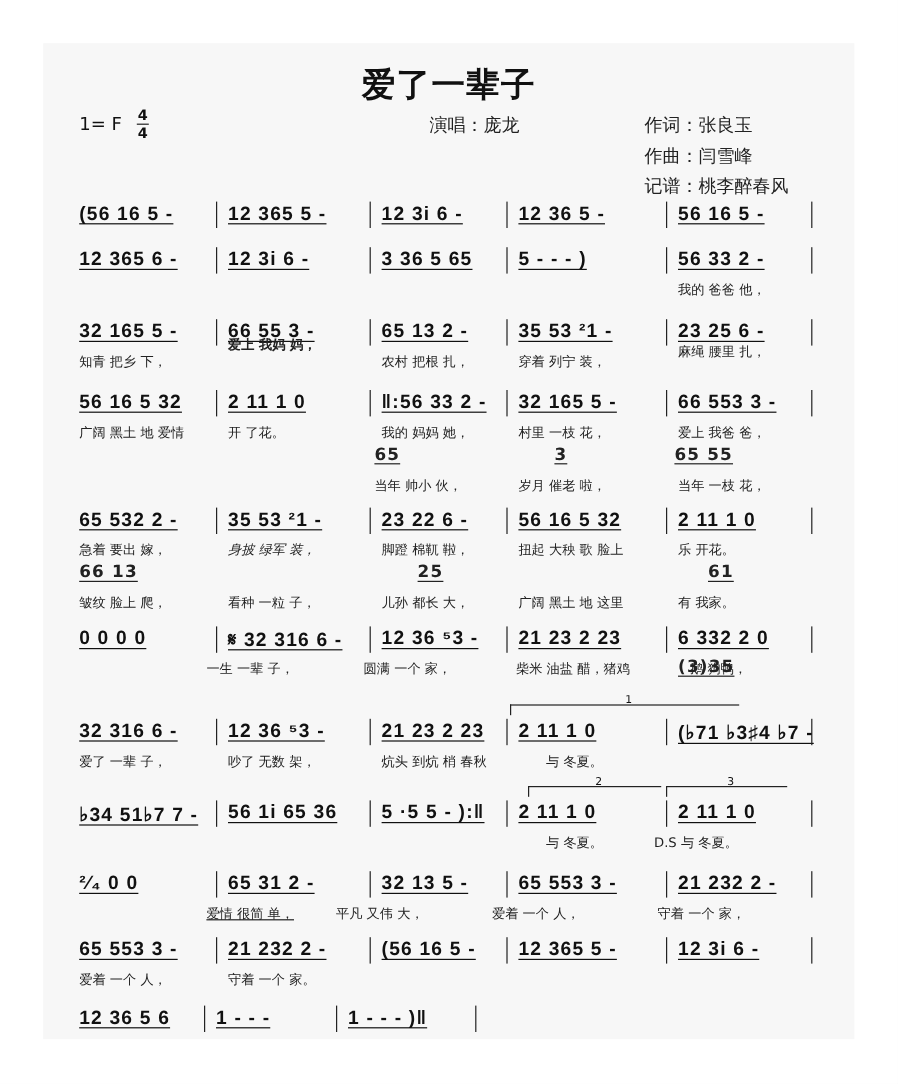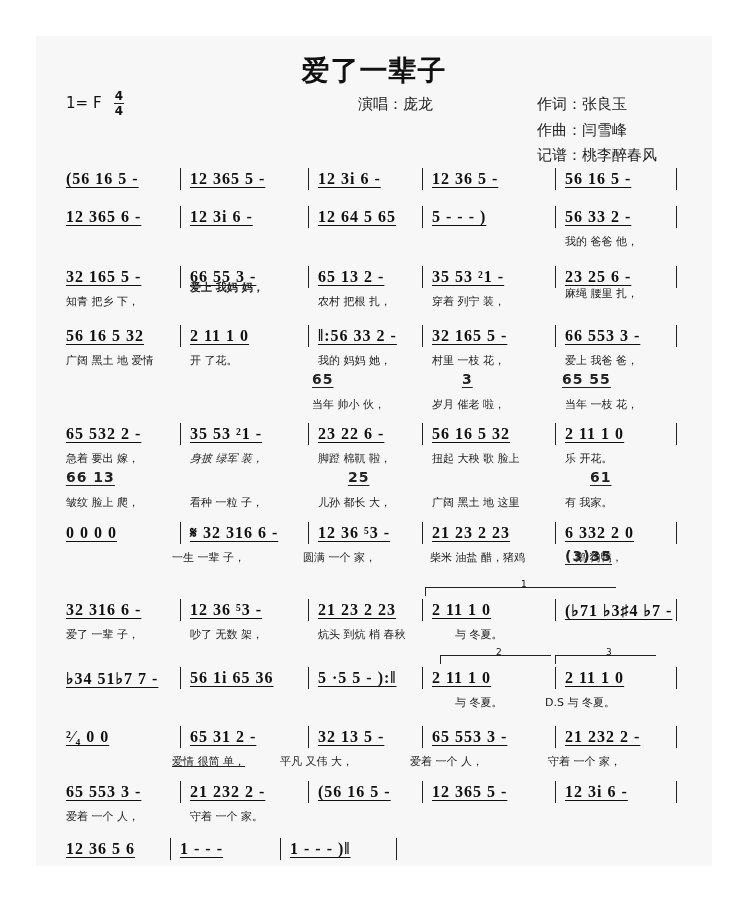--- a/index.html
+++ b/index.html
@@ -4,21 +4,21 @@
 <style>
   html,body{margin:0;padding:0;background:#ffffff;}
   body{width:748px;height:903px;position:relative;overflow:hidden;font-family:"DejaVu Sans",sans-serif;color:#111;}
   .sheet{position:absolute;left:36px;top:36px;width:676px;height:830px;background:#f7f7f7;}
   .title{position:absolute;left:0;top:52px;width:748px;text-align:center;font-family:"DejaVu Serif",serif;font-weight:bold;font-size:28px;letter-spacing:1px;}
   .meta{position:absolute;font-family:"DejaVu Sans",sans-serif;font-size:15px;color:#222;}
   .key{position:absolute;left:66px;top:94px;font-size:15px;}
   .timesig{position:absolute;left:114px;top:90px;font-size:12px;font-weight:bold;line-height:12px;text-align:center;width:10px;}
   .timesig .bar{display:block;border-top:1px solid #222;margin:1px 0;}
   .row{position:absolute;left:66px;width:620px;height:20px;white-space:nowrap;}
-  .notes{font-family:Liberation Serif, serif;font-weight:bold;font-size:16px;letter-spacing:1px;}
+  .notes{font-family:Liberation Sans, sans-serif;font-weight:bold;font-size:16px;letter-spacing:1px;}
   .m{position:absolute;top:0;}
   .bl{position:absolute;top:-2px;width:1px;height:22px;background:#222;}
   .lyr{position:absolute;font-family:"DejaVu Sans",sans-serif;font-size:11px;color:#222;white-space:nowrap;}
   .u{text-decoration:underline;text-underline-offset:3px;}
   .volta{position:absolute;height:8px;border-top:1px solid #222;border-left:1px solid #222;}
   .volta span{position:absolute;top:-9px;font-size:9px;left:50%;}
 </style>
 </head>
 <body>
 
@@ -46,21 +46,21 @@
       <span class="m u" style="left: 366px;">12 36 5 -</span>
       <span class="bl" style="left: 356px;"></span>
       <span class="m u" style="left: 499px;">56 16 5 -</span>
       <span class="bl" style="left: 489px;"></span>
       <span class="bl" style="left: 610px;"></span>
     </div>
     <div class="row notes" style="top: 208px;">
       <span class="m u" style="left: 0px;">12 365 6 -</span>
       <span class="m u" style="left: 124px;">12 3i 6 -</span>
       <span class="bl" style="left: 114px;"></span>
-      <span class="m u" style="left: 252px;">12 64 5 65</span>
+      <span class="m u" style="left: 252px;">3 36 5 65</span>
       <span class="bl" style="left: 242px;"></span>
       <span class="m u" style="left: 366px;">5 - - - )</span>
       <span class="bl" style="left: 356px;"></span>
       <span class="m u" style="left: 499px;">56 33 2 -</span>
       <span class="bl" style="left: 489px;"></span>
       <span class="bl" style="left: 610px;"></span>
     </div>
     <div class="lyr" style="left: 565px; top: 234px;">我的 爸爸 他，</div>
     <div class="row notes" style="top: 268px;">
       <span class="m u" style="left: 0px;">32 165 5 -</span>

